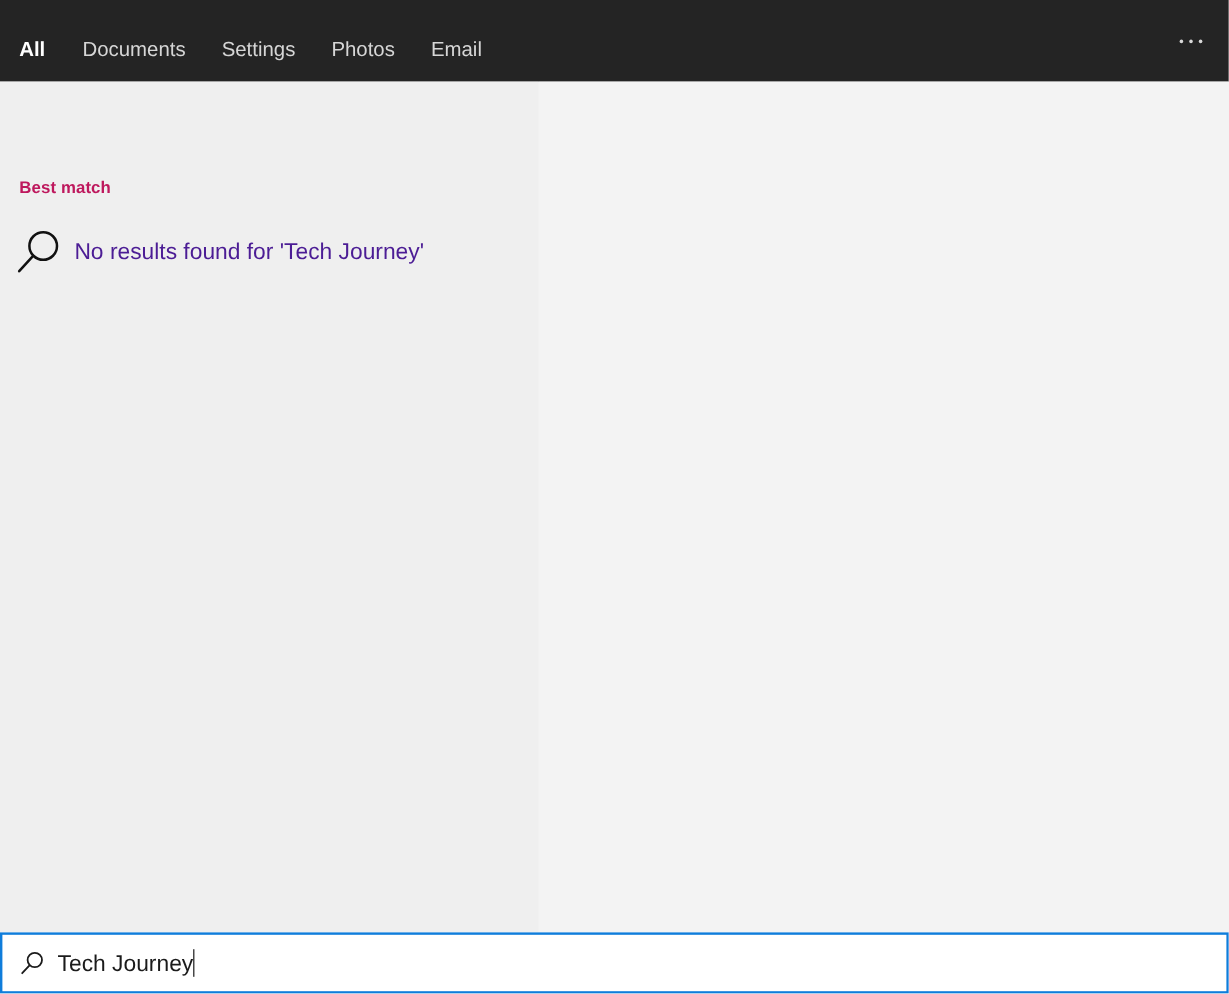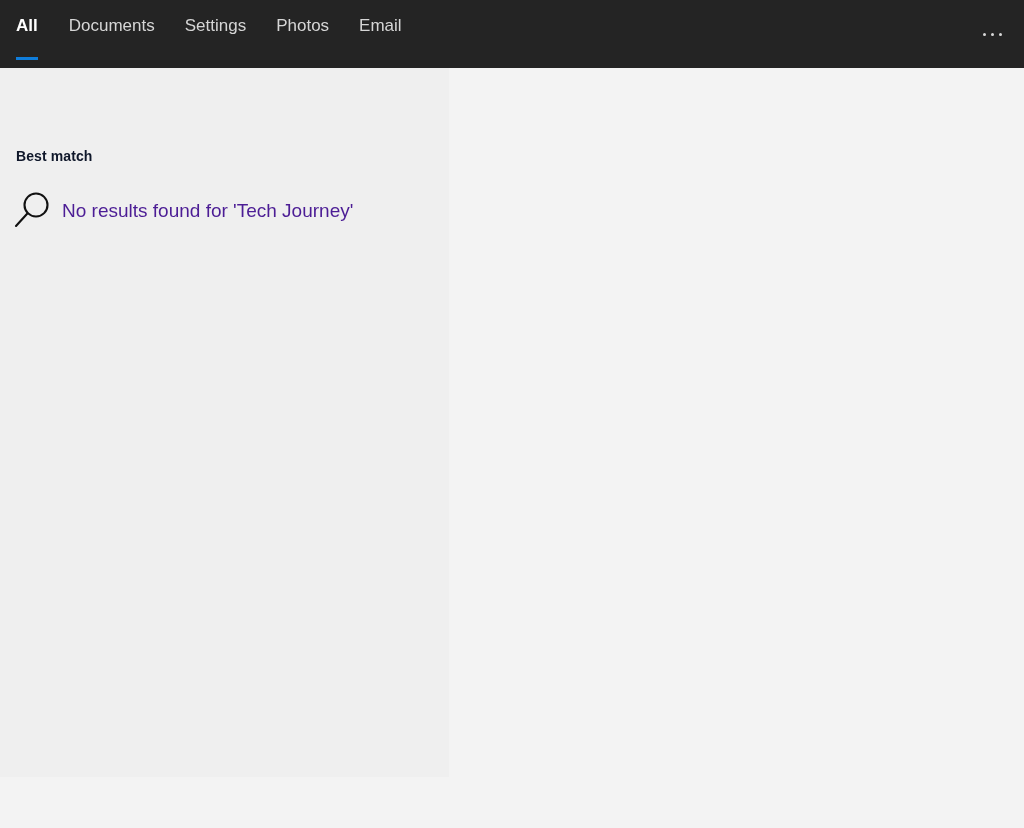--- a/index.html
+++ b/index.html
@@ -26,21 +26,21 @@
     top: 0;
     width: 1024px;
     height: 68px;
     background: #242424;
     box-sizing: border-box;
   }
 
   .tabs {
     position: absolute;
     left: 0;
-    top: 0;
+    top: 16px;
     height: 68px;
     display: flex;
     align-items: flex-start;
   }
 
   .tab {
     position: relative;
     height: 68px;
     display: flex;
     align-items: center;
@@ -135,21 +135,21 @@
     background: #f3f3f3;
     box-sizing: border-box;
   }
 
   .best-match-header {
     position: absolute;
     left: 16px;
     top: 80px;
     font-size: 14px;
     font-weight: 700;
-    color: #0f172a;
+    color: #be185d;
     letter-spacing: 0.1px;
   }
 
   .result-row {
     position: absolute;
     left: 0;
     top: 113px;
     width: 449px;
     height: 60px;
     display: flex;
@@ -264,14 +264,23 @@
           <line x1="19.6" y1="25.2" x2="8" y2="38" stroke="#111111" stroke-width="2.1" stroke-linecap="round"></line>
         </svg>
       </div>
       <div class="result-label">No results found for 'Tech Journey'</div>
     </div>
 
   </div>
 
   <div class="preview-panel"></div>
 
+  <div class="searchbox">
+    <div class="searchbox-icon">
+      <svg width="26" height="26" viewBox="0 0 26 26" aria-hidden="true">
+        <circle cx="15" cy="10" r="6" fill="none" stroke="#1b1b1b" stroke-width="1.5"></circle>
+        <line x1="10.6" y1="14.4" x2="4.5" y2="21" stroke="#1b1b1b" stroke-width="1.5" stroke-linecap="round"></line>
+      </svg>
+    </div>
+    <div class="searchbox-value"><span>Tech Journey</span><span class="caret"></span></div>
+  </div>
 
 </div>
 
 </body></html>

